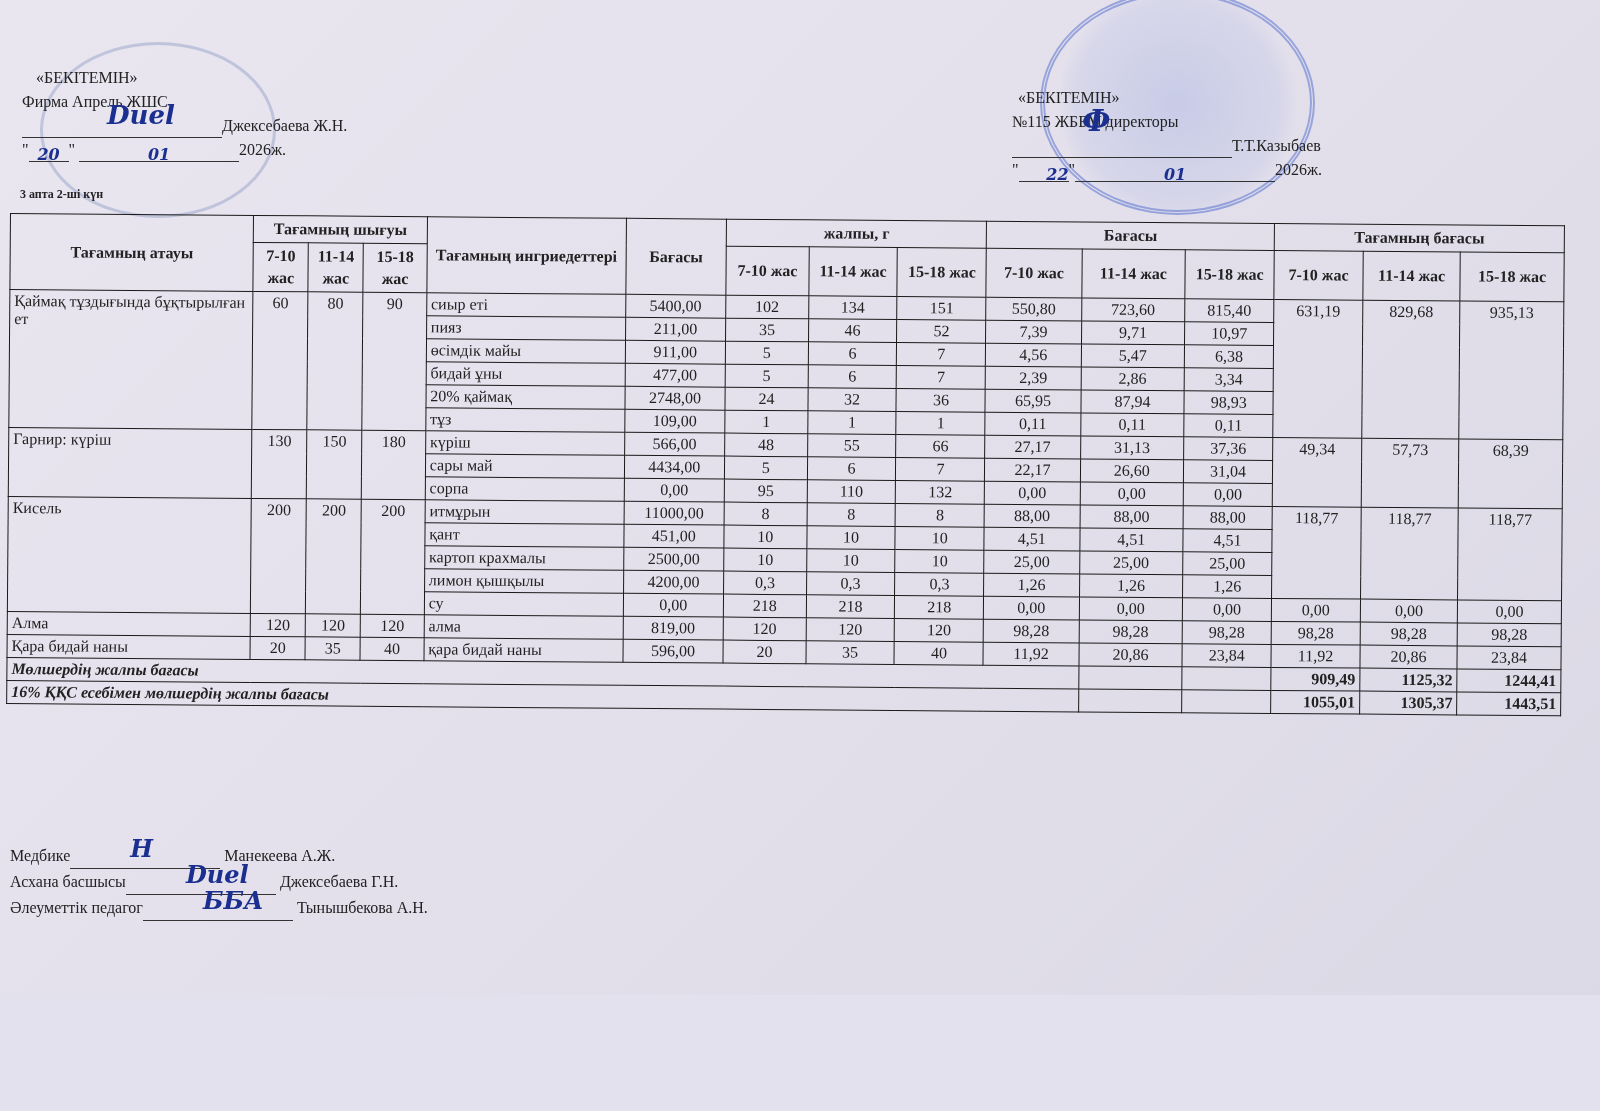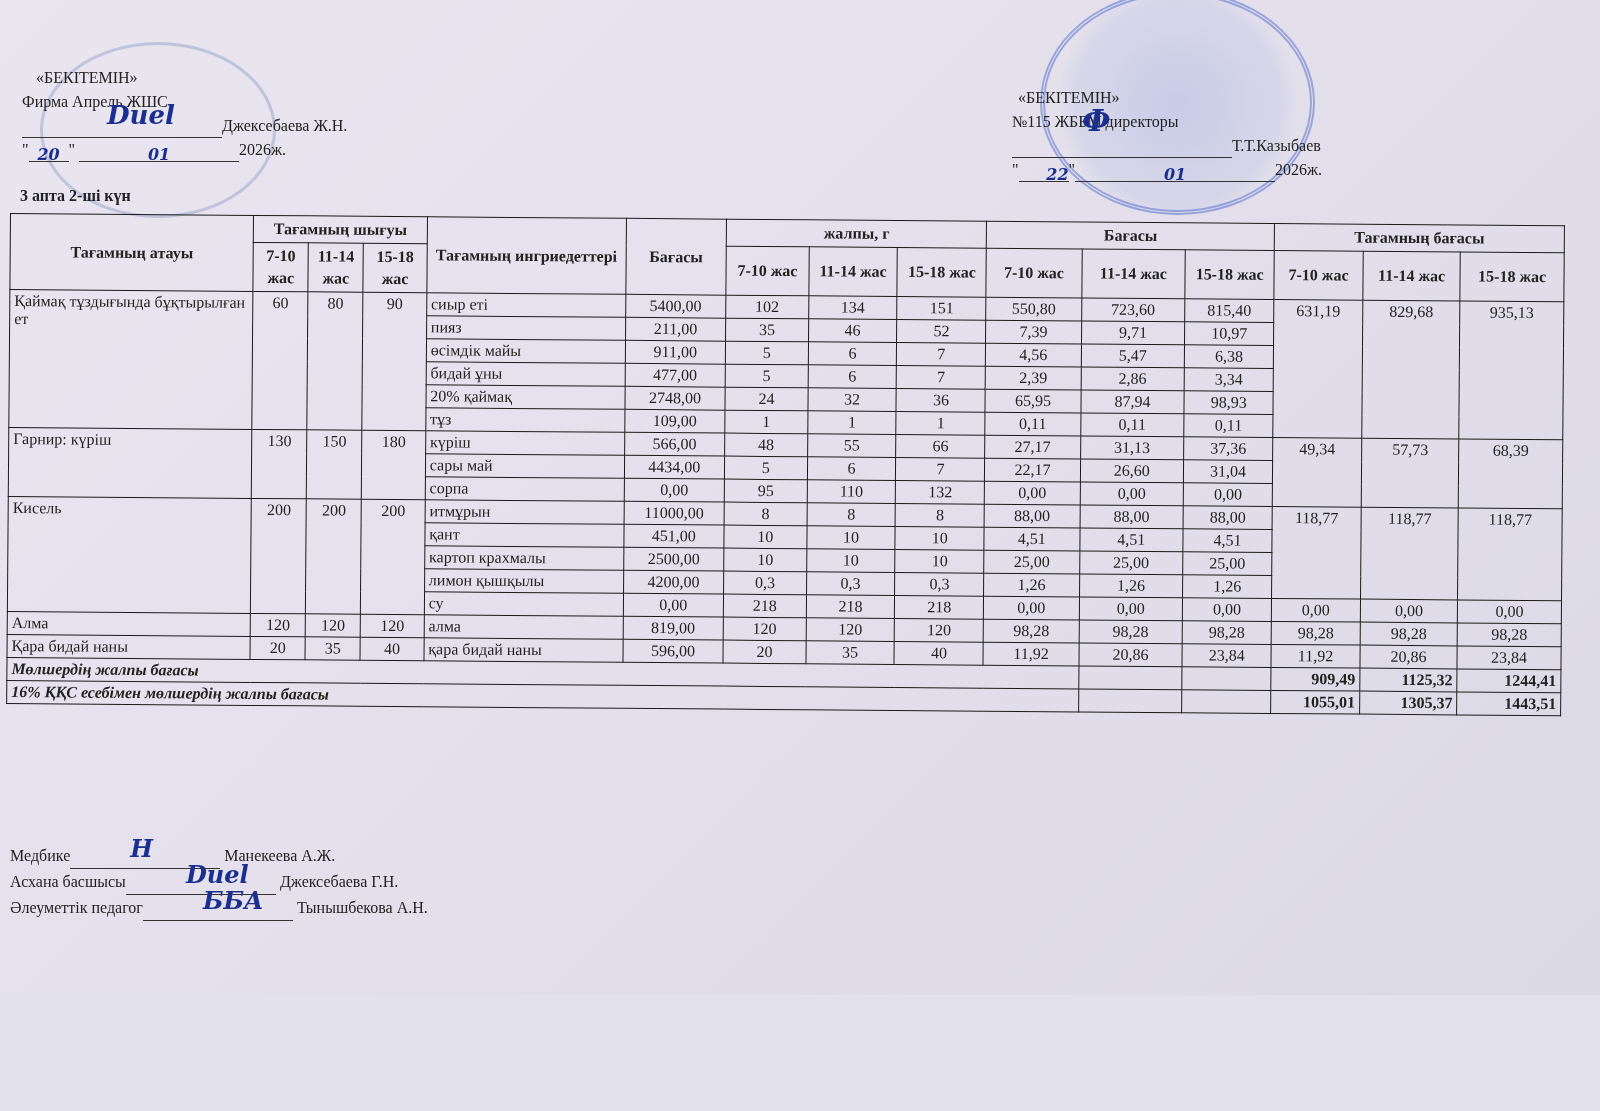--- a/index.html
+++ b/index.html
@@ -9,21 +9,21 @@
          background:linear-gradient(135deg,#e9e6f0 0%,#e3e0ec 50%,#dcd9e6 100%);}
   .stamp{position:absolute;border-radius:50%;border:3px solid rgba(70,100,190,0.35);}
   .stamp.left{left:40px;top:42px;width:230px;height:170px;border-color:rgba(90,110,170,0.28);}
   .stamp.right{left:1040px;top:-10px;width:265px;height:215px;border:5px double rgba(60,90,200,0.45);
                background:radial-gradient(circle,rgba(80,110,210,0.18) 0%,rgba(80,110,210,0.08) 60%,transparent 70%);}
   .approve{position:absolute;font-size:16px;line-height:24px;}
   .approve.left{left:22px;top:66px;}
   .approve.right{left:1012px;top:86px;}
   .line{display:inline-block;border-bottom:1px solid #333;vertical-align:bottom;height:18px;}
   .sig{font-family:"DejaVu Serif",serif;font-style:italic;color:#1a2f8f;font-weight:bold;}
-  .week{position:absolute;left:20px;top:187px;font-weight:bold;font-size:16px;}
+  .week{position:absolute;left:20px;top:187px;font-weight:bold;font-size:12px;}
   table.menu{position:absolute;left:10px;top:213px;width:1555px;border-collapse:collapse;
              font-size:16px;transform:rotate(0.45deg);transform-origin:left top;}
   table.menu td, table.menu th{border:1.5px solid #1a1a1a;padding:2px 4px;}
   table.menu th{font-weight:bold;text-align:center;font-size:16px;line-height:22px;}
   td.num{text-align:center;}
   td.r{text-align:center;}
   td.dish{vertical-align:top;text-align:left;}
   td.top{vertical-align:top;text-align:center;}
   td.ital{font-style:italic;font-weight:bold;}
   td.bold{font-weight:bold;text-align:right;}

